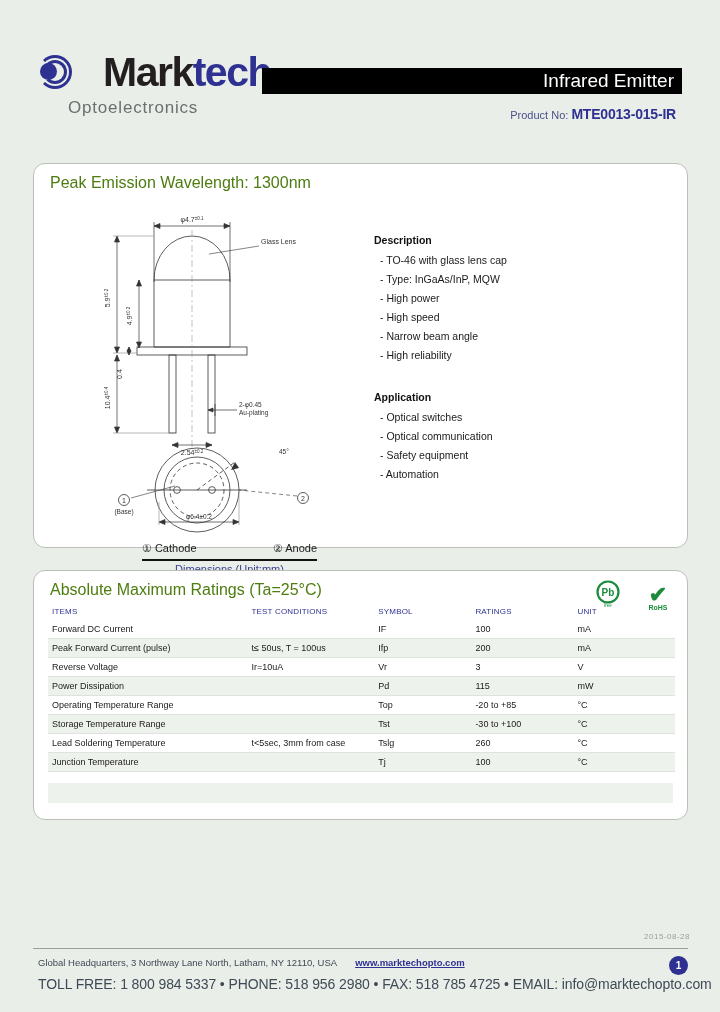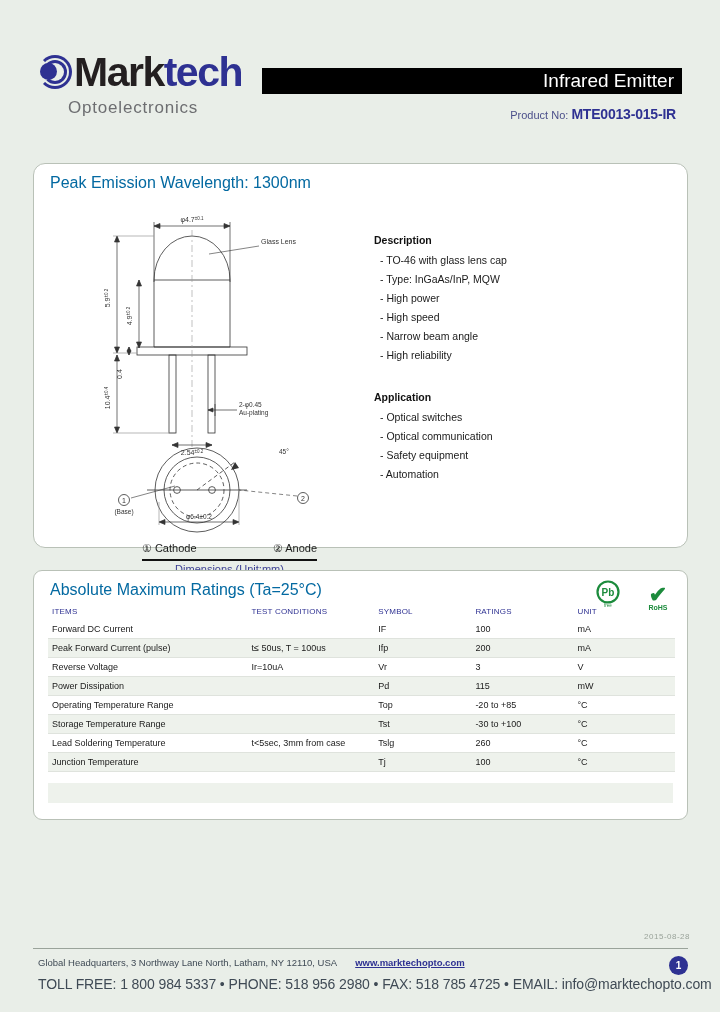--- a/index.html
+++ b/index.html
@@ -22,20 +22,21 @@
     height: 112px;
   }
   .logo-block {
     position: absolute;
     left: 38px;
     top: 52px;
   }
   .logo-row {
     display: flex;
     align-items: center;
+    gap: 29px;
   }
   .logo-mark {
     width: 34px;
     height: 34px;
     position: relative;
     margin-right: 2px;
   }
   .logo-mark .ring {
     position: absolute;
     box-sizing: border-box;
@@ -101,40 +102,39 @@
 
   
   .card {
     position: absolute;
     background: #ffffff;
     border: 1px solid #b9c1b7;
     border-radius: 12px;
     box-sizing: border-box;
   }
   .card-title {
-    color: #0369a1;
+    color: #4d7c0f;
     font-size: 16px;
     position: absolute;
     left: 16px;
     top: 10px;
     text-align: center;
   }
 
   #card-spec {
     left: 33px;
     top: 163px;
     width: 655px;
     height: 385px;
   }
   #card-ratings {
     left: 33px;
     top: 570px;
     width: 655px;
     height: 250px;
-    border-radius: 9px;
   }
 
   
   .drawing {
     position: absolute;
     left: 55px;
     top: 38px;
     width: 270px;
     height: 335px;
   }

